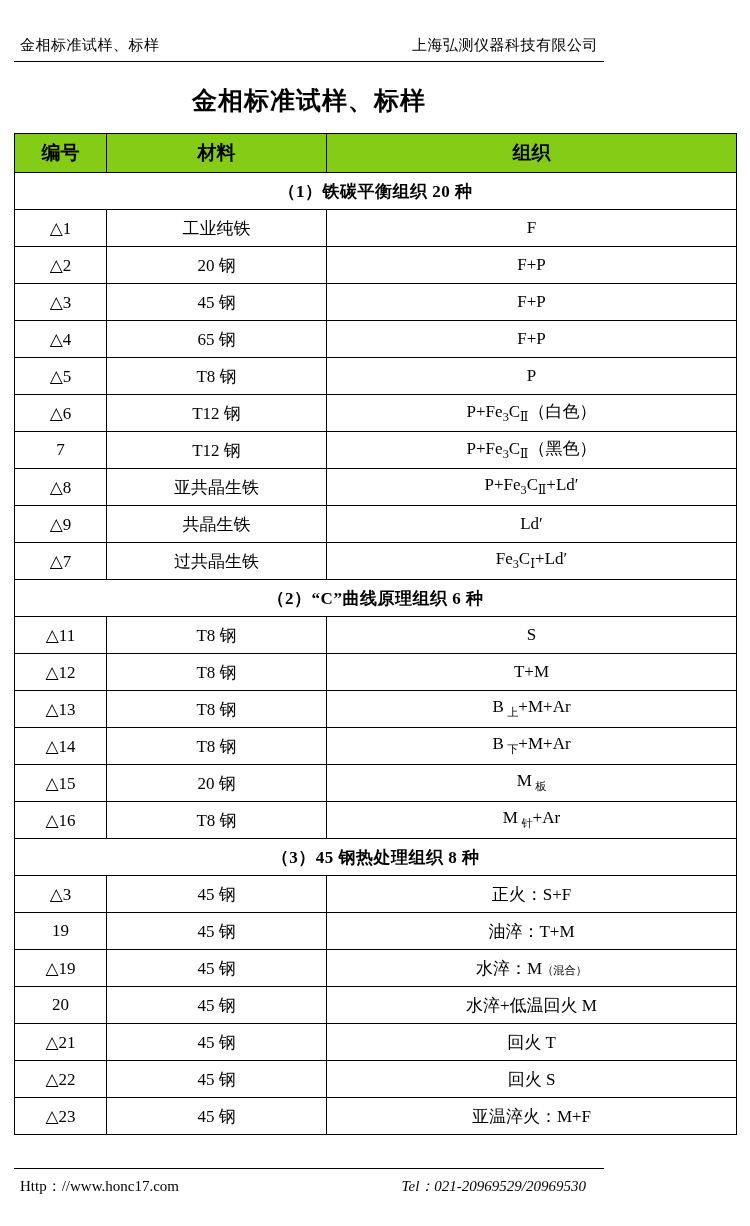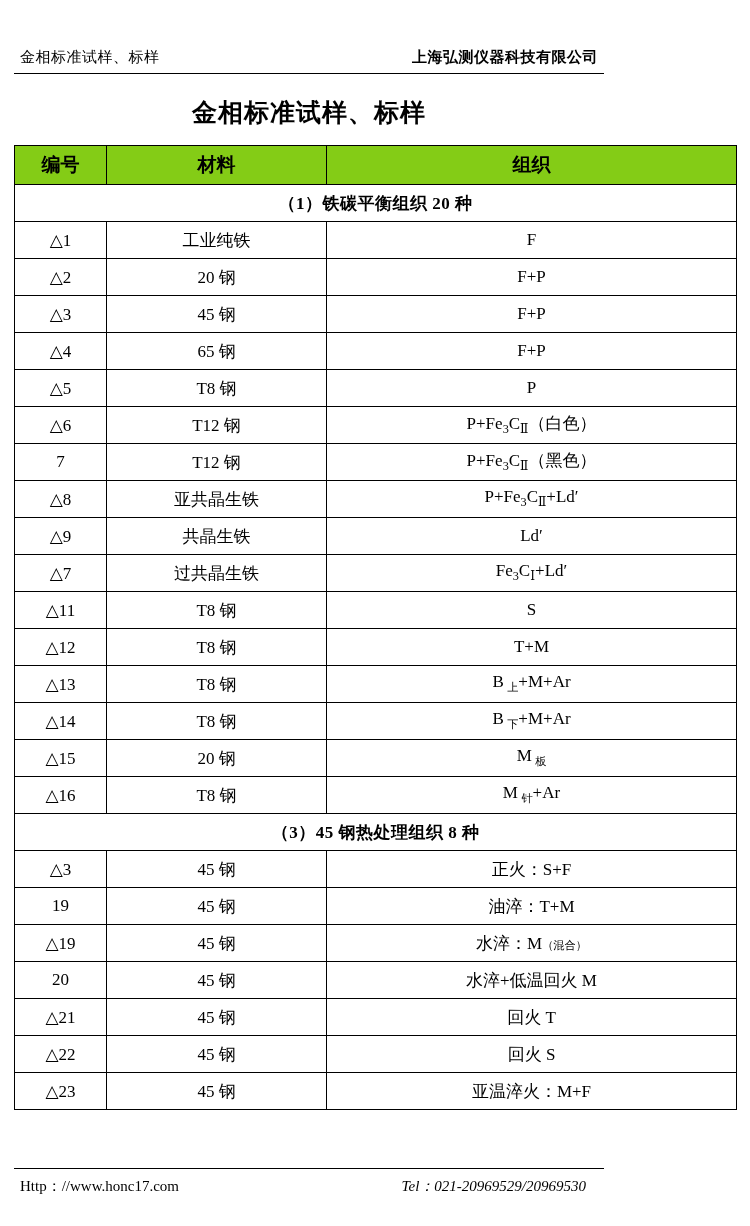--- a/index.html
+++ b/index.html
@@ -12,35 +12,35 @@
     height: 1226px;
     font-family: "Liberation Serif", "DejaVu Serif", serif;
     color: #000000;
     position: relative;
     overflow: hidden;
   }
   .page {
     width: 618px;
     height: 1226px;
     box-sizing: border-box;
-    padding: 12px 14px;
+    padding: 0 14px;
     position: relative;
   }
   
   .page-header {
     display: flex;
     justify-content: space-between;
     align-items: flex-end;
     font-size: 15px;
     font-family: "Liberation Sans", "DejaVu Sans", sans-serif;
     padding: 36px 6px 6px 6px;
     border-bottom: 1.5px solid #000;
   }
   .page-header .left { letter-spacing: 0.5px; }
-  .page-header .right { letter-spacing: 0.5px; font-weight: bold; }
+  .page-header .right { letter-spacing: 0.5px; }
 
   
   .doc-title {
     text-align: center;
     font-size: 25px;
     font-weight: bold;
     font-family: "Liberation Sans", "DejaVu Sans", sans-serif;
     margin: 22px 0 16px 0;
     letter-spacing: 1px;
   }
@@ -173,20 +173,23 @@
           <td class="no">△9</td>
           <td class="mat">共晶生铁</td>
           <td class="org">Ld′</td>
         </tr>
         <tr>
           <td class="no">△7</td>
           <td class="mat">过共晶生铁</td>
           <td class="org">Fe<sub>3</sub>C<sub>Ⅰ</sub>+Ld′</td>
         </tr>
         <tr>
+          <td class="section" colspan="3">（2）“C”曲线原理组织 6 种</td>
+        </tr>
+        <tr>
           <td class="no">△11</td>
           <td class="mat">T8 钢</td>
           <td class="org">S</td>
         </tr>
         <tr>
           <td class="no">△12</td>
           <td class="mat">T8 钢</td>
           <td class="org">T+M</td>
         </tr>
         <tr>

